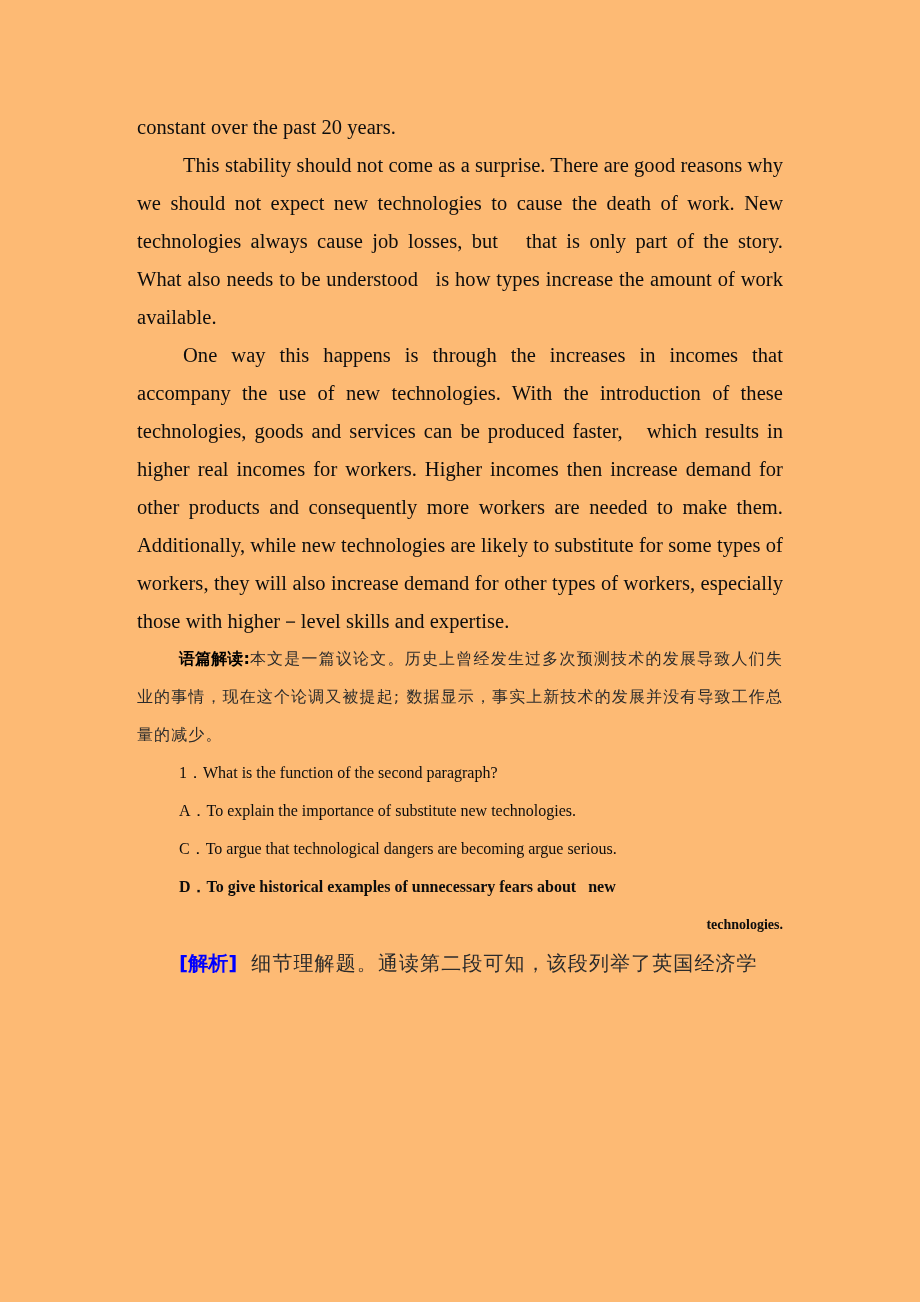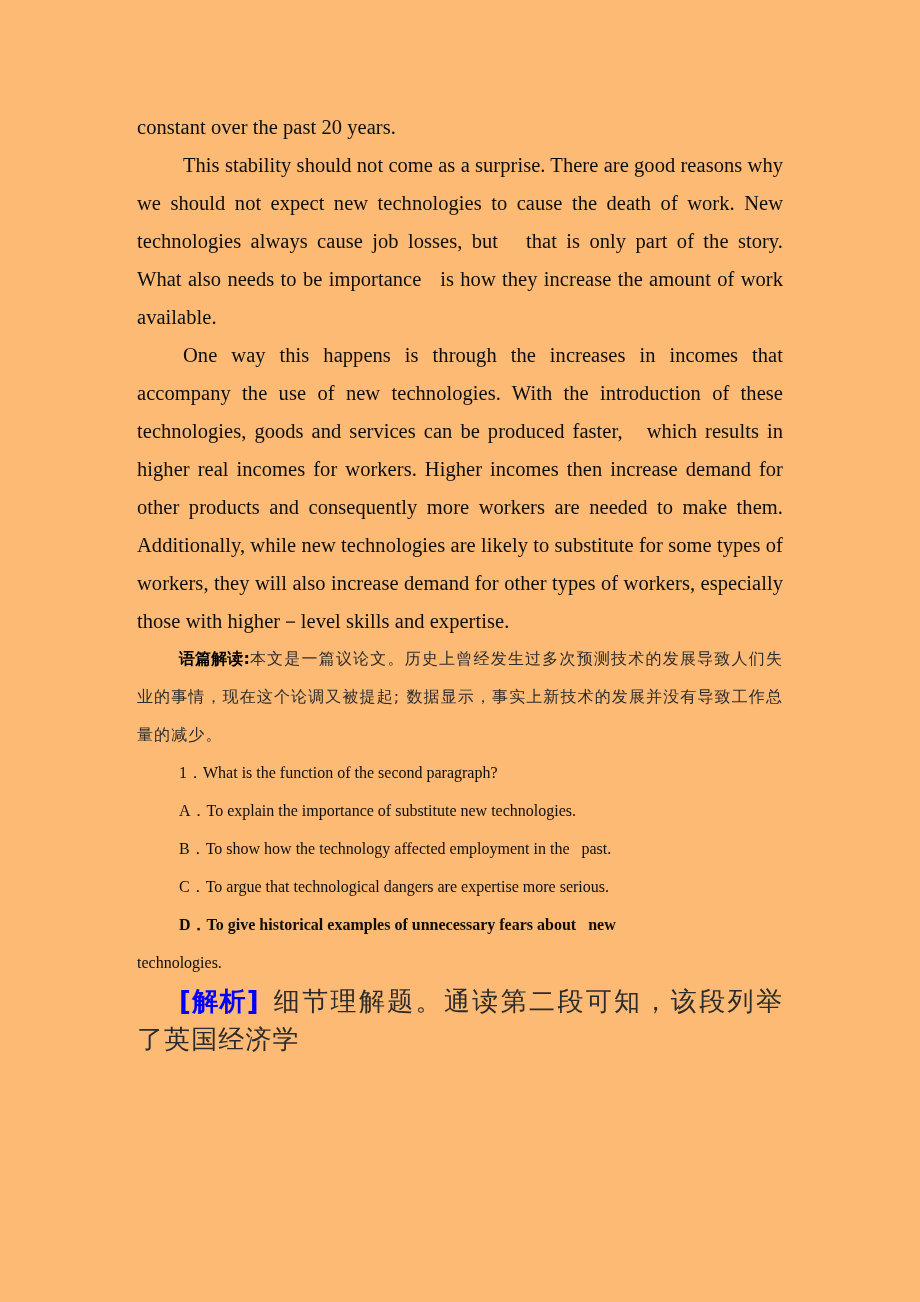--- a/index.html
+++ b/index.html
@@ -74,32 +74,33 @@
     text-justify: inter-word;
     white-space: pre-wrap;
     text-indent: 42px;
   }
   p.option.wrap {
     text-indent: 42px;
     font-weight: bold;
   }
   p.option-cont {
     margin: 0;
-    font-size: 16px;
+    font-size: 14px;
     line-height: 38px;
-    text-align: left;
+    text-align: right;
     white-space: pre-wrap;
+    font-weight: bold;
   }
   .marker {
     letter-spacing: 0;
   }
   
   p.explanation {
     margin: 0;
-    font-size: 26px;
+    font-size: 20px;
     line-height: 38px;
     text-align: justify;
     text-align-last: left;
     white-space: pre-wrap;
     font-family: "DejaVu Sans", "Liberation Sans", sans-serif;
     color: #2b2b2b;
     text-indent: 42px;
     letter-spacing: 1.1px;
   }
   p.explanation .ex-tag {
@@ -112,34 +113,33 @@
   }
 </style>
 </head>
 <body>
 
 <div class="page">
   <div class="content">
 
     <p class="para last-left">constant over the past 20 years.</p>
 
-    <p class="para indent">This stability should not come as a surprise. There are good reasons why we should not expect new technologies to cause the death of work. New technologies always cause job losses, but   that is only part of the story.   What also needs to be importance   is how they increase the amount of work available.</p>
+    <p class="para indent">This stability should not come as a surprise. There are good reasons why we should not expect new technologies to cause the death of work. New technologies always cause job losses, but   that is only part of the story.   What also needs to be understood   is how types increase the amount of work available.</p>
 
     <p class="para indent">One way this happens is through the increases in incomes that accompany the use of new technologies. With the introduction of these technologies, goods and services can be produced faster,   which results in higher real incomes for workers. Higher incomes then increase demand for other products and consequently more workers are needed to make them. Additionally, while new technologies are likely to substitute for some types of workers, they will also increase demand for other types of workers, especially those with higher－level skills and expertise.</p>
 
 
     <p class="cn"><span class="cn-label">语篇解读:</span><span class="cn-body">本文是一篇议论文。历史上曾经发生过多次预测技术的发展导致人们失业的事情，现在这个论调又被提起; 数据显示，事实上新技术的发展并没有导致工作总量的减少。</span></p>
 
     <p class="question"><span class="marker">1．</span><span>What is the function of the second paragraph?</span></p>
 
     <p class="option"><span class="marker">A．</span><span>To explain the importance of substitute new technologies.</span></p>
 
-    <p class="option"><span class="marker">B．</span><span>To show how the technology affected employment in the   past.</span></p>
 
-    <p class="option"><span class="marker">C．</span><span>To argue that technological dangers are expertise more serious.</span></p>
+    <p class="option"><span class="marker">C．</span><span>To argue that technological dangers are becoming argue serious.</span></p>
 
     <p class="option wrap"><span class="marker">D．</span><span>To give historical examples of unnecessary fears about   new</span></p>
 
     <p class="option-cont">technologies.</p>
 
     <p class="explanation"><span class="ex-tag" style="color: rgb(0, 0, 255);">[解析]</span><span class="gap"></span><span>细节理解题。通读第二段可知，该段列举了英国经济学</span></p>
 
   </div>
 </div>
 

